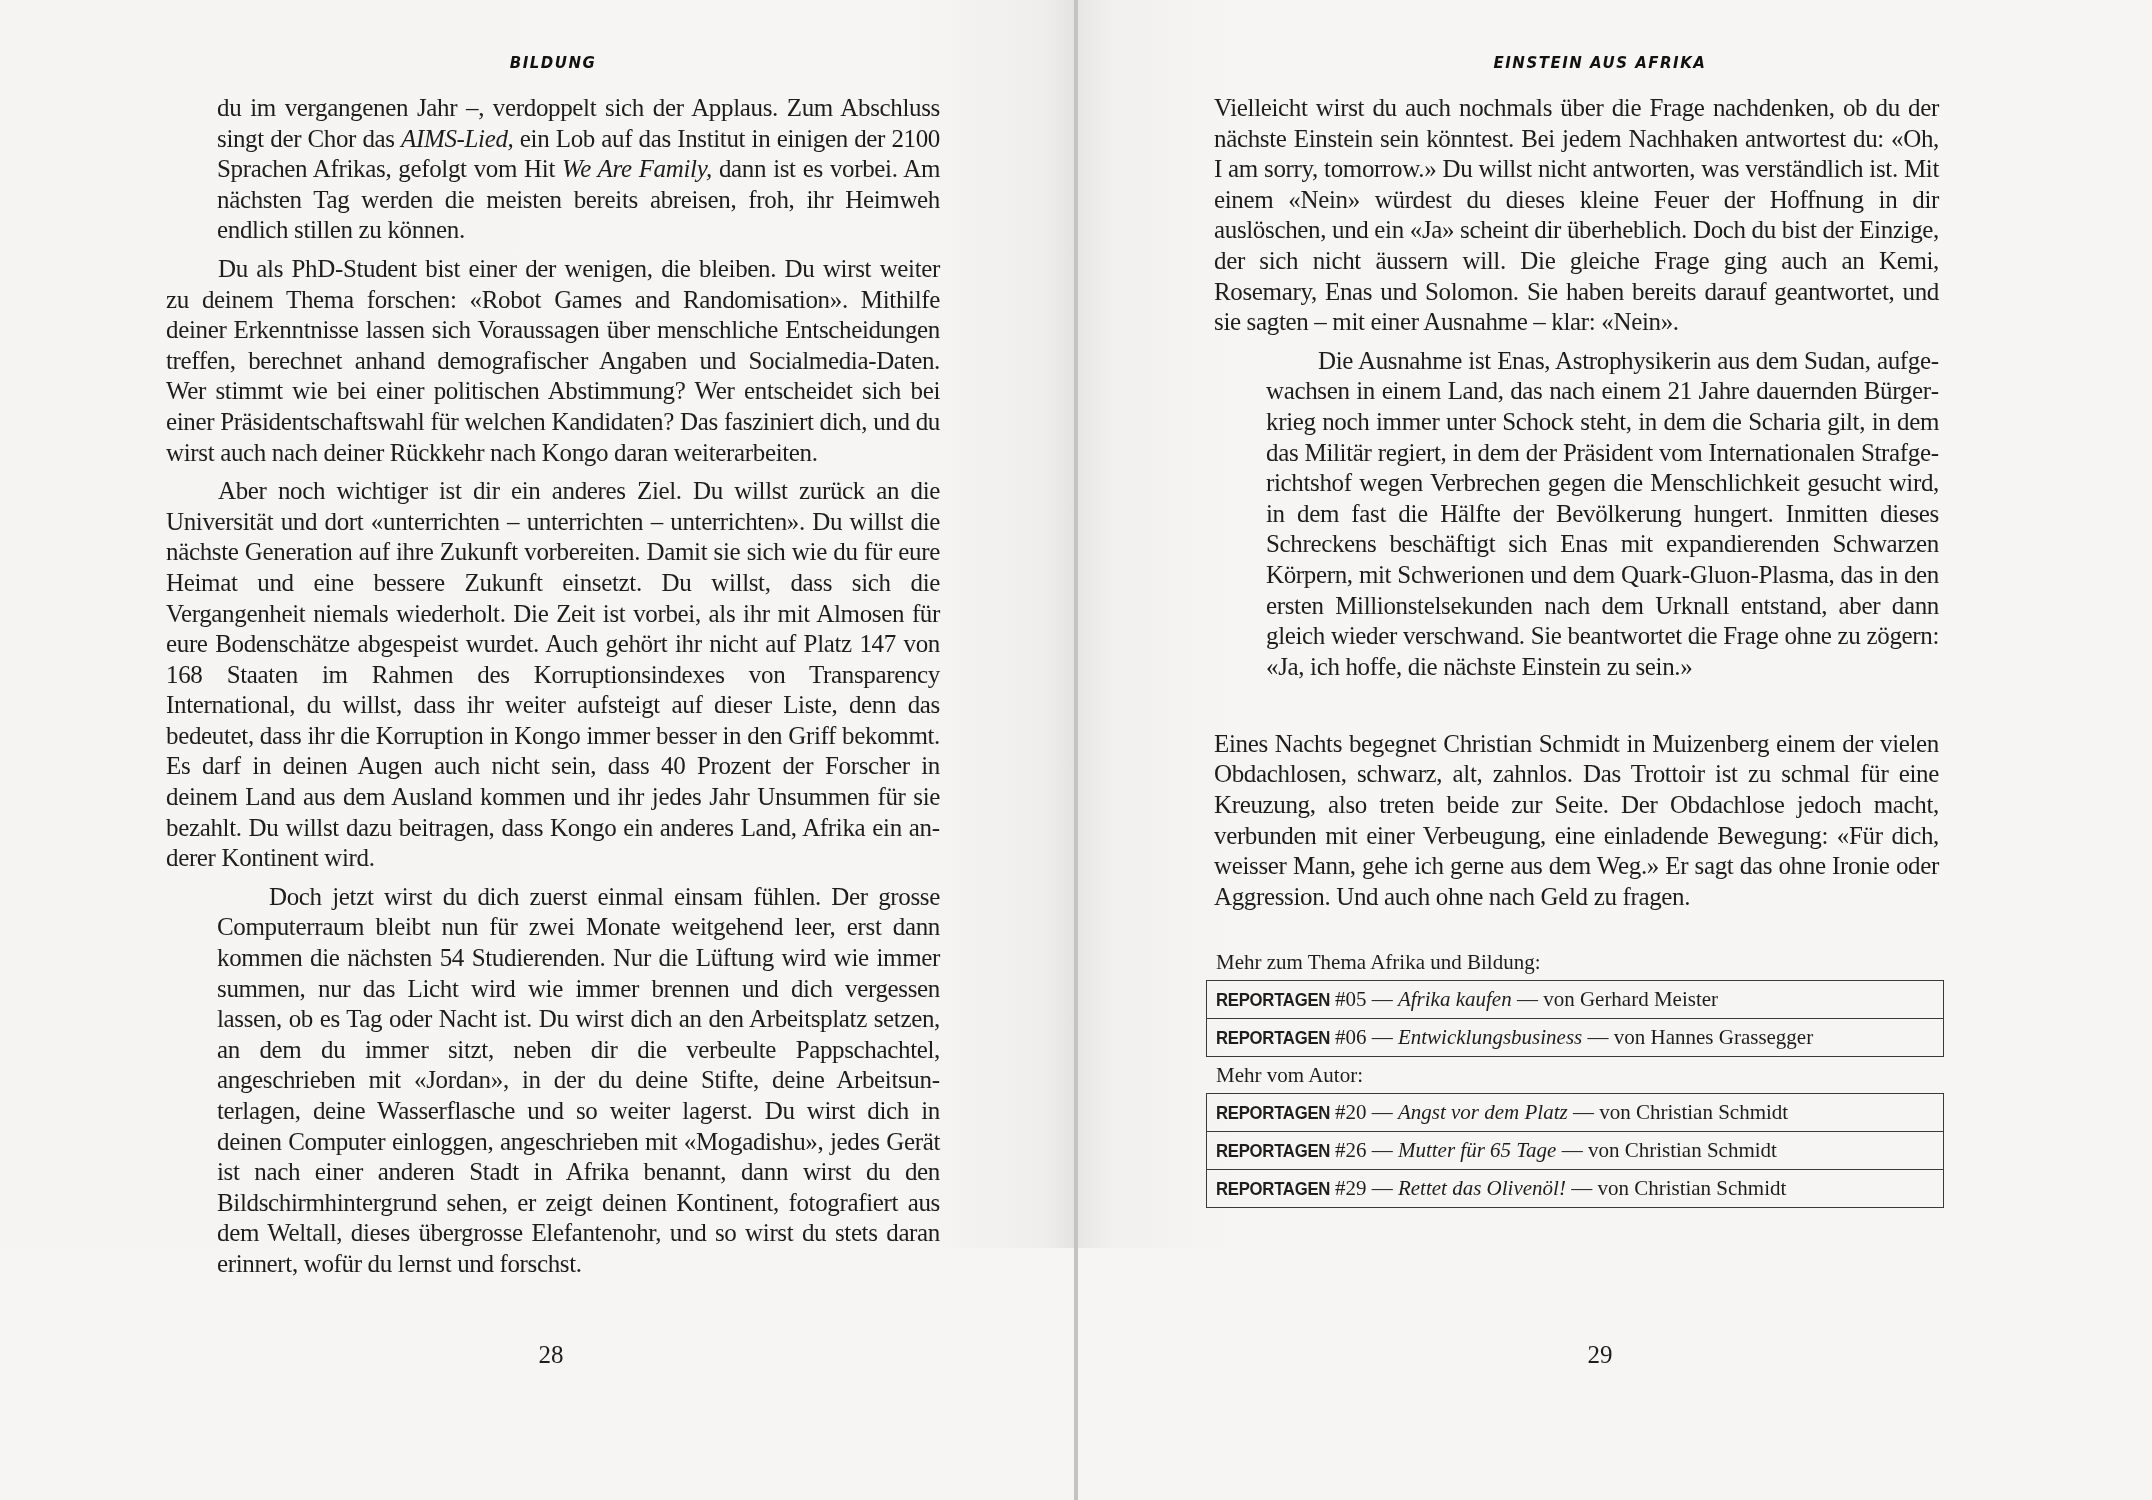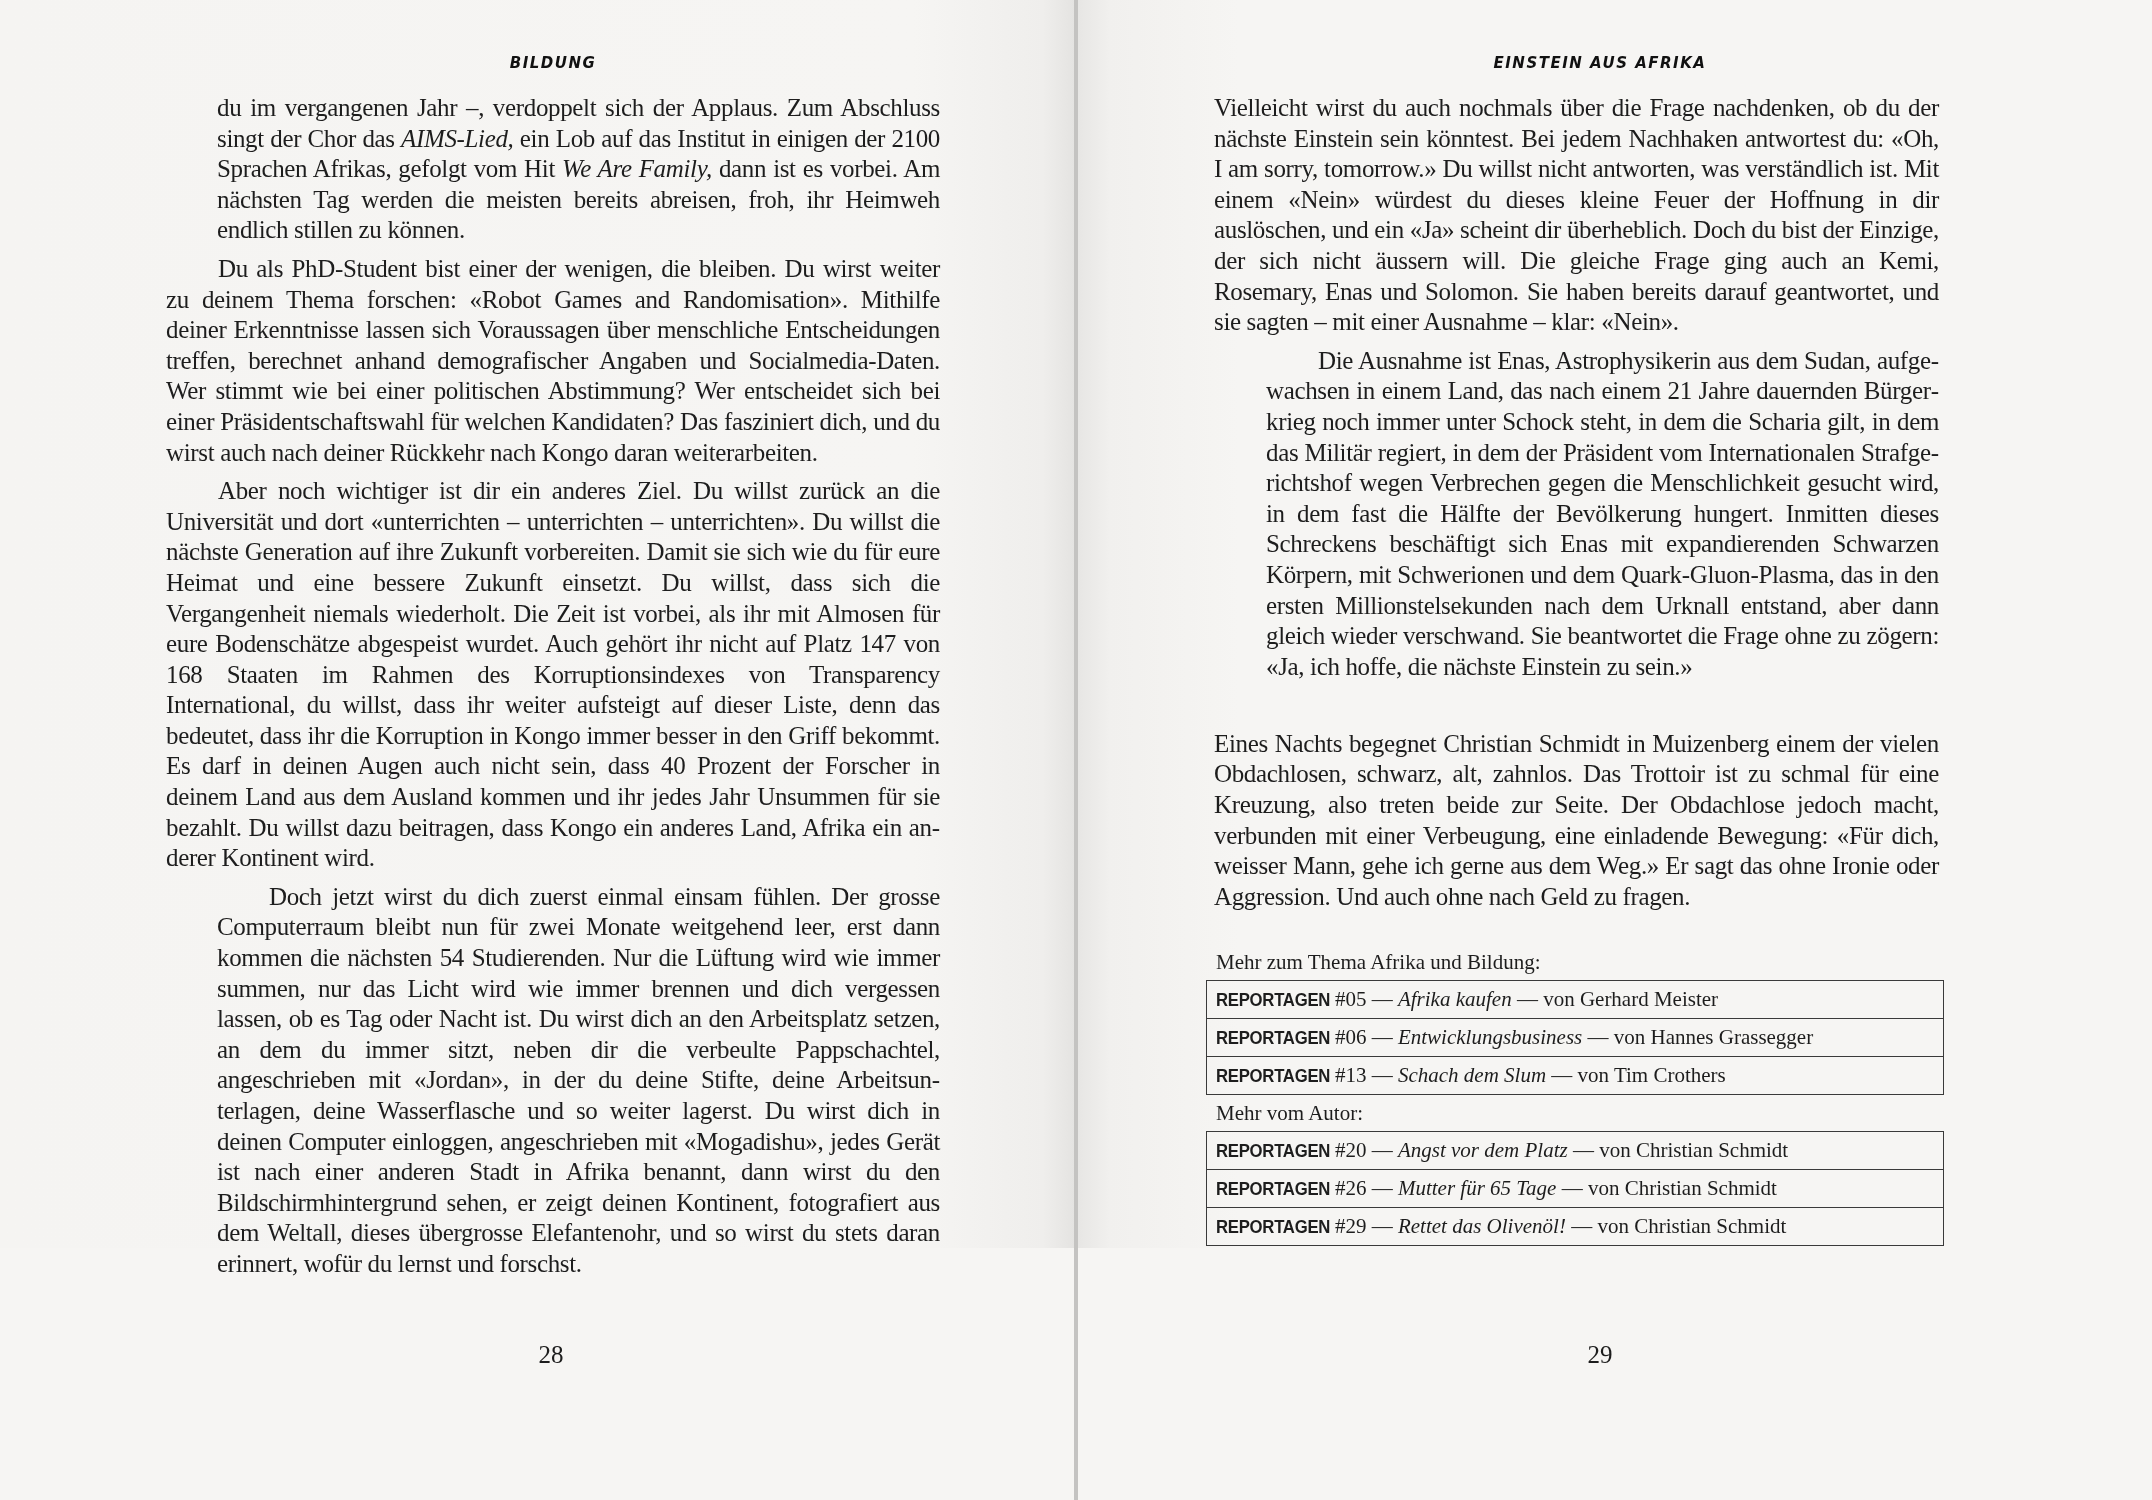--- a/index.html
+++ b/index.html
@@ -68,21 +68,20 @@
   </div>
 
   <div class="folio" style="left:482px;">29</div>
 </div>
 
 <div class="related">
   <div class="label">Mehr zum Thema Afrika und Bildung:</div>
   <div class="box">
     <div class="box-row"><span class="series">REPORTAGEN</span><span class="num"> #05 — </span><span class="title">Afrika kaufen</span><span class="author"> — von Gerhard Meister</span></div>
     <div class="box-row"><span class="series">REPORTAGEN</span><span class="num"> #06 — </span><span class="title">Entwicklungsbusiness</span><span class="author"> — von Hannes Grassegger</span></div>
-    <div class="box-row"><span class="series">REPORTAGEN</span><span class="num"> #13 — </span><span class="title">Schach dem Slum</span><span class="author"> — von Tim Crothers</span></div>
   </div>
   <div class="label label2">Mehr vom Autor:</div>
   <div class="box">
     <div class="box-row"><span class="series">REPORTAGEN</span><span class="num"> #20 — </span><span class="title">Angst vor dem Platz</span><span class="author"> — von Christian Schmidt</span></div>
     <div class="box-row"><span class="series">REPORTAGEN</span><span class="num"> #26 — </span><span class="title">Mutter für 65 Tage</span><span class="author"> — von Christian Schmidt</span></div>
     <div class="box-row"><span class="series">REPORTAGEN</span><span class="num"> #29 — </span><span class="title">Rettet das Olivenöl!</span><span class="author"> — von Christian Schmidt</span></div>
   </div>
 </div>
 
 </body></html>

